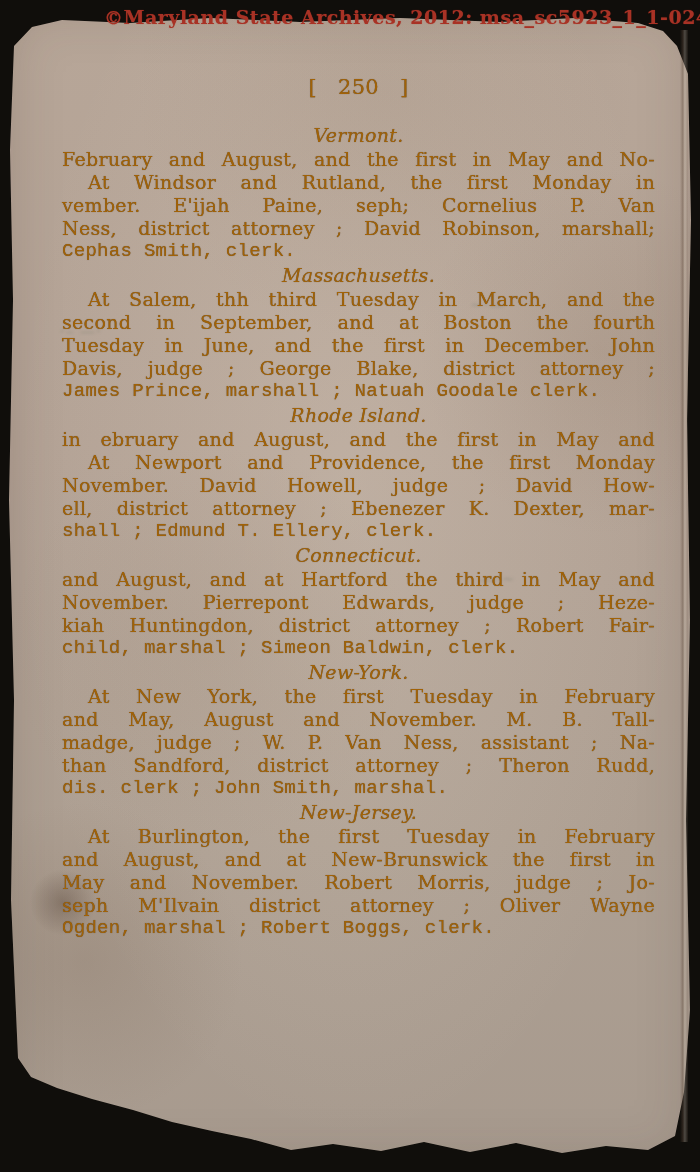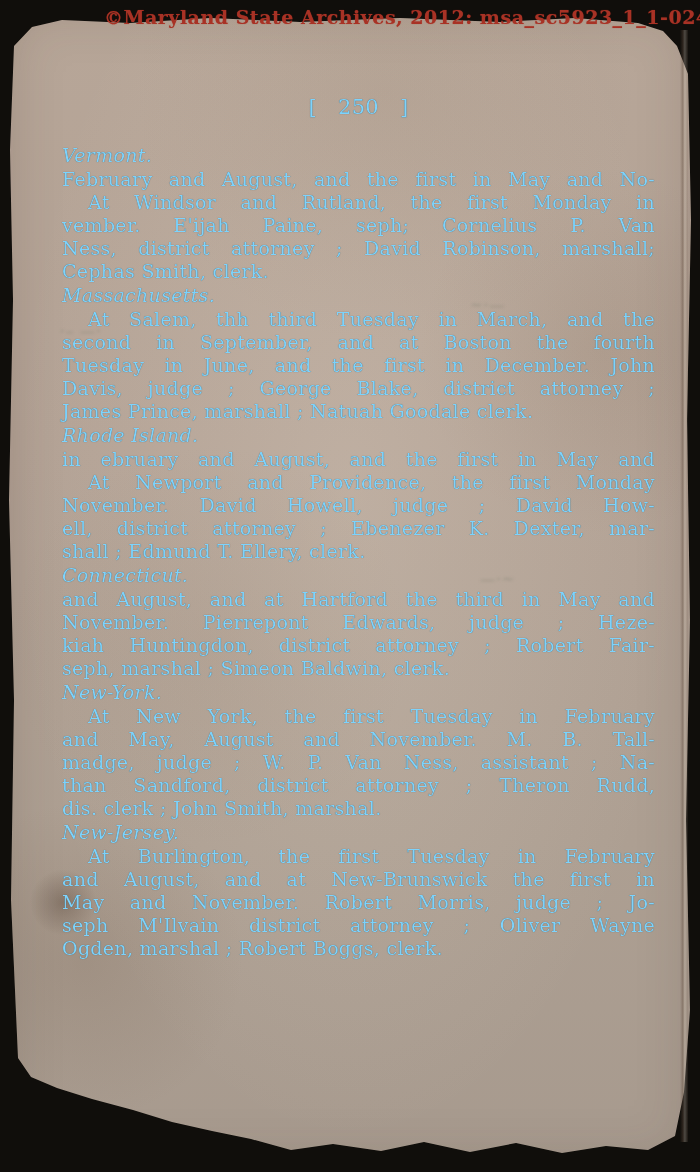--- a/index.html
+++ b/index.html
@@ -77,48 +77,48 @@
     letter-spacing: 0.5px;
     color: #a83225;
     text-shadow: 0 0 1px rgba(168,50,37,0.6);
     filter: blur(0.2px);
     white-space: nowrap;
     z-index: 5;
   }
   .content {
     position: absolute;
     left: 62px;
-    top: 0;
+    top: 8px;
     width: 593px;
-    padding-top: 96px;
-    color: #7dd3fc;
+    padding-top: 68px;
+    color: #a16207;
     font-size: 19px;
     line-height: 23px;
     letter-spacing: 0.3px;
     text-shadow: 0 0 0.7px rgba(45,40,34,0.75);
   }
   .page-number {
     text-align: center;
     font-size: 21px;
     word-spacing: 14px;
     margin-bottom: 24px;
   }
   .section-heading {
-    text-align: left;
+    text-align: center;
     font-style: italic;
     font-size: 19px;
     line-height: 25px;
   }
   .text-line {
     text-align: justify;
     text-align-last: justify;
     white-space: nowrap;
   }
   .text-line.first { text-indent: 26px; }
-  .text-line.last  { text-align: center; text-align-last: left; }
+  .text-line.last  { text-align: center; text-align-last: left; font-family: Liberation Mono, monospace; }
 </style>
 </head>
 <body>
 
 <div class="scan">
 
   <div class="paper"></div>
 
   <div class="crease"></div>
 
@@ -157,21 +157,21 @@
       <div class="text-line">November. David Howell, judge ; David How-</div>
       <div class="text-line">ell, district attorney ; Ebenezer K. Dexter, mar-</div>
       <div class="text-line last">shall ; Edmund T. Ellery, clerk.</div>
     </div>
 
     <div class="section">
       <div class="section-heading">Connecticut.</div>
       <div class="text-line">and August, and at Hartford the third in May and</div>
       <div class="text-line">November. Pierrepont Edwards, judge ; Heze-</div>
       <div class="text-line">kiah Huntingdon, district attorney ; Robert Fair-</div>
-      <div class="text-line last">seph, marshal ; Simeon Baldwin, clerk.</div>
+      <div class="text-line last">child, marshal ; Simeon Baldwin, clerk.</div>
     </div>
 
     <div class="section">
       <div class="section-heading">New-York.</div>
       <div class="text-line first">At New York, the first Tuesday in February</div>
       <div class="text-line">and May, August and November. M. B. Tall-</div>
       <div class="text-line">madge, judge ; W. P. Van Ness, assistant ; Na-</div>
       <div class="text-line">than Sandford, district attorney ; Theron Rudd,</div>
       <div class="text-line last">dis. clerk ; John Smith, marshal.</div>
     </div>

